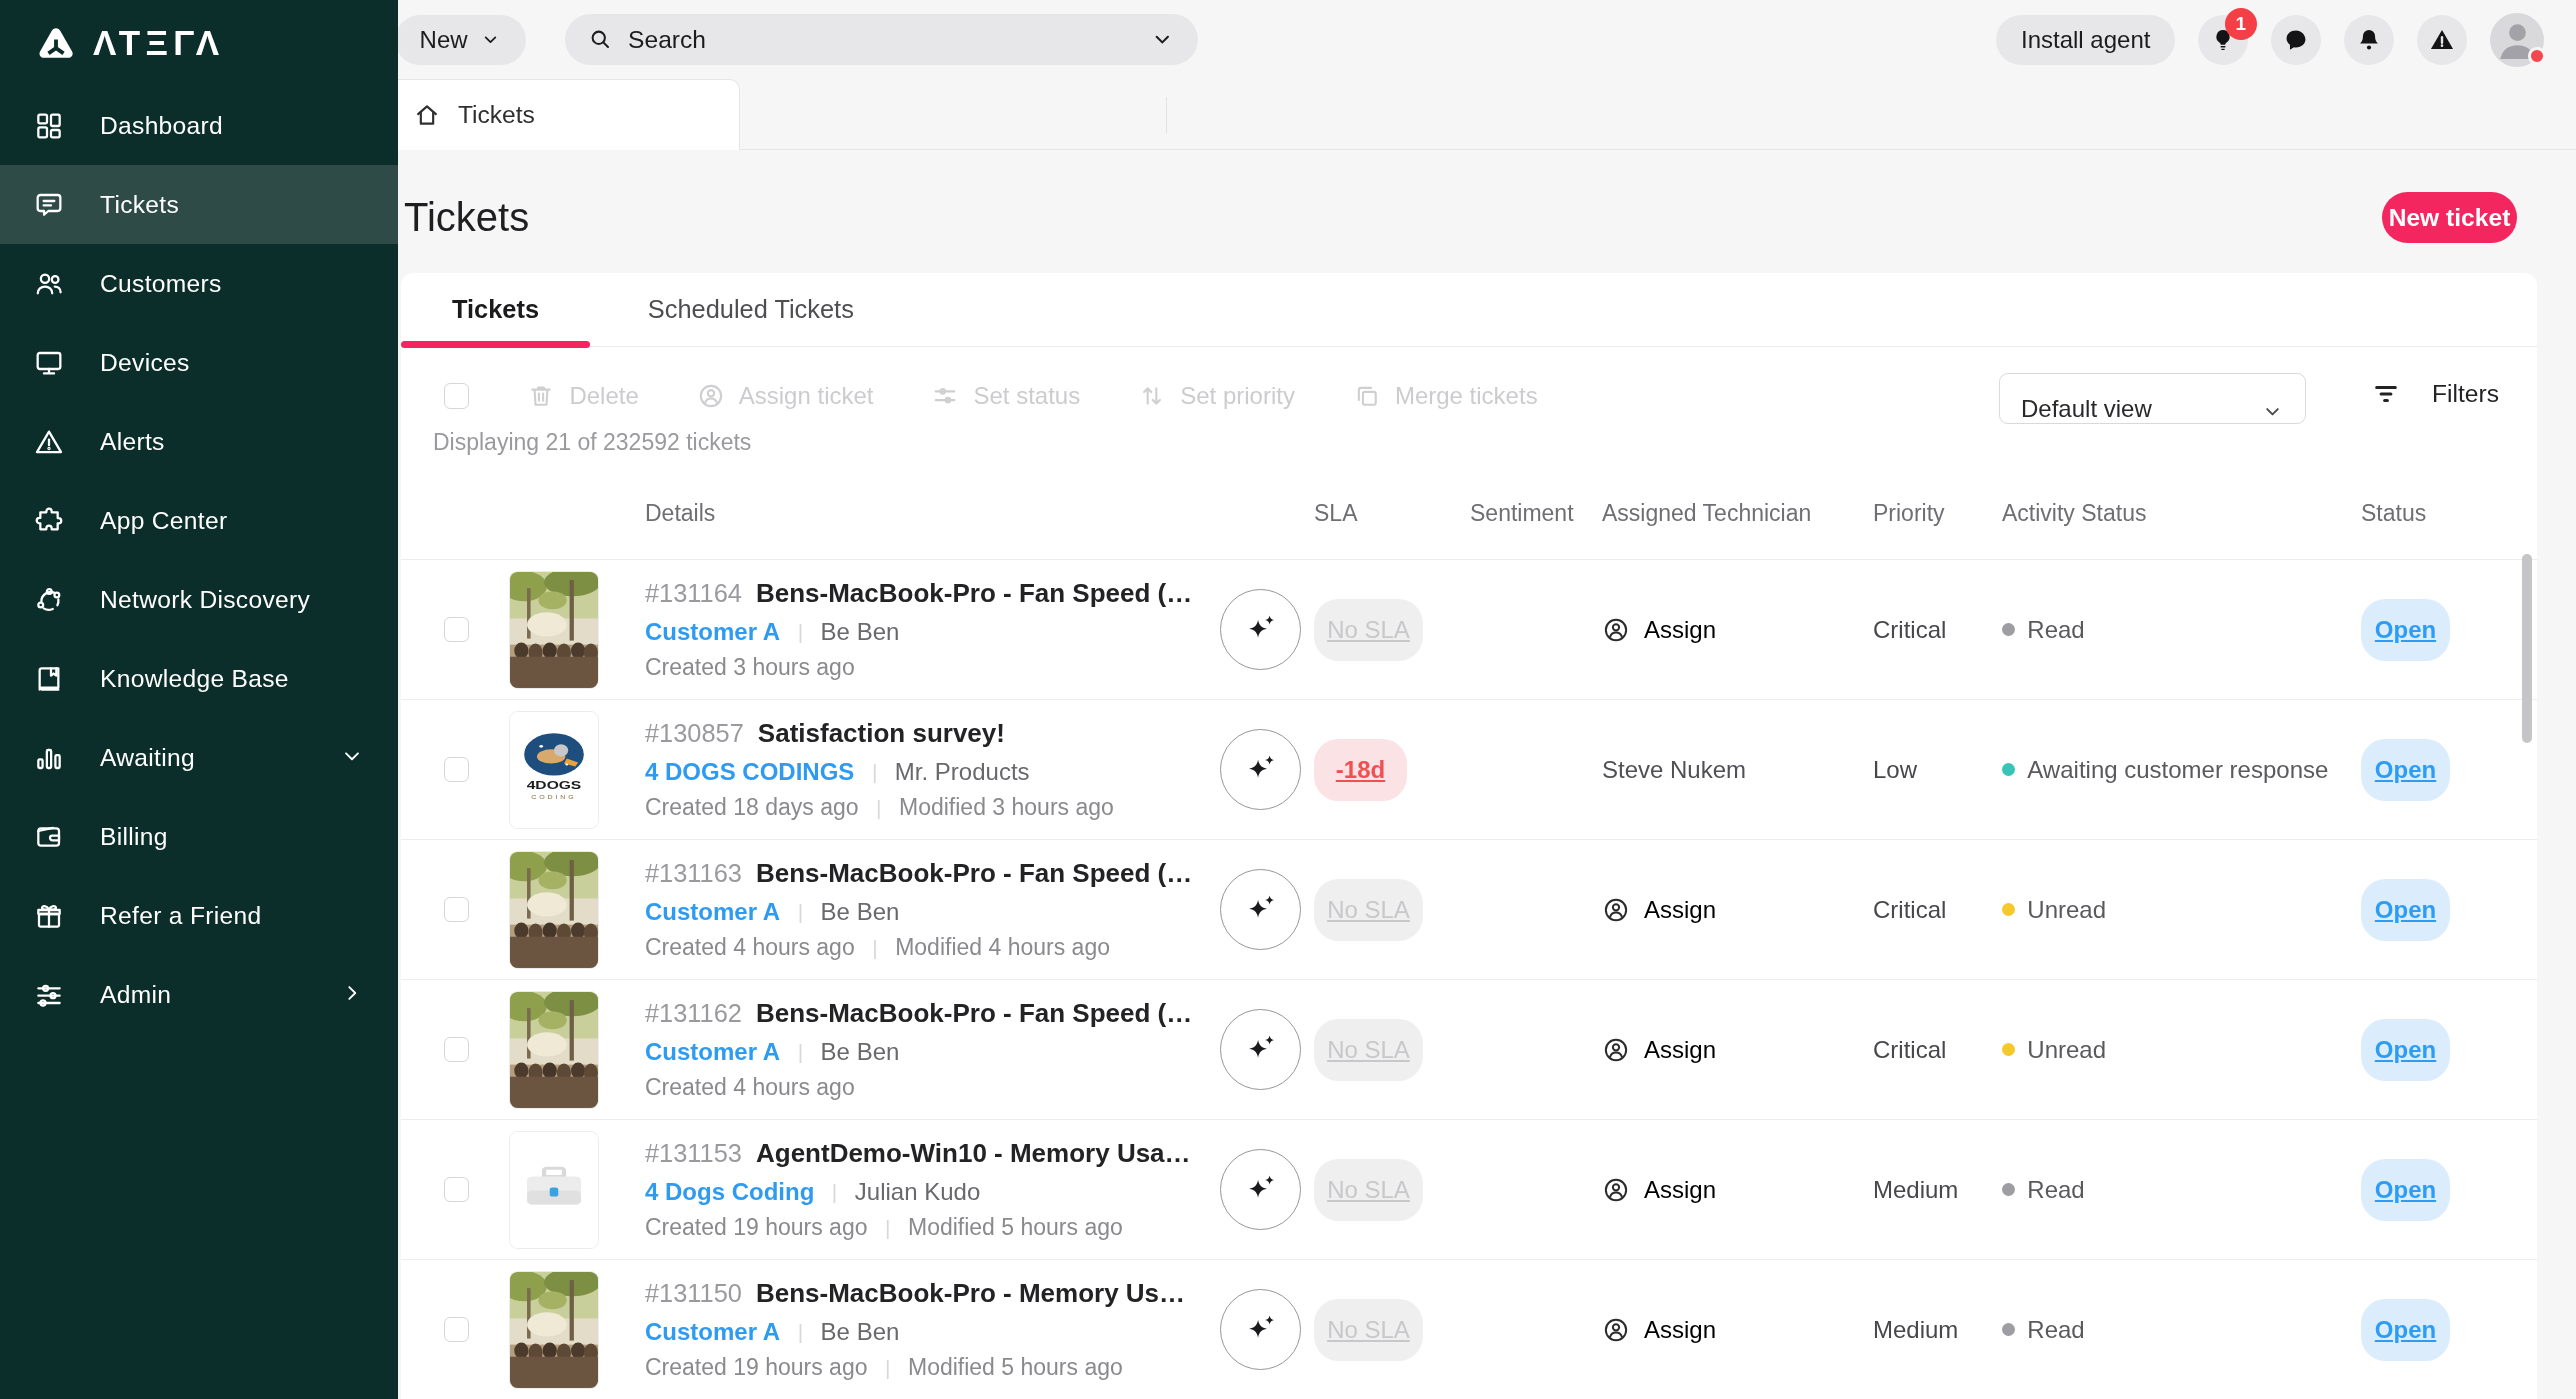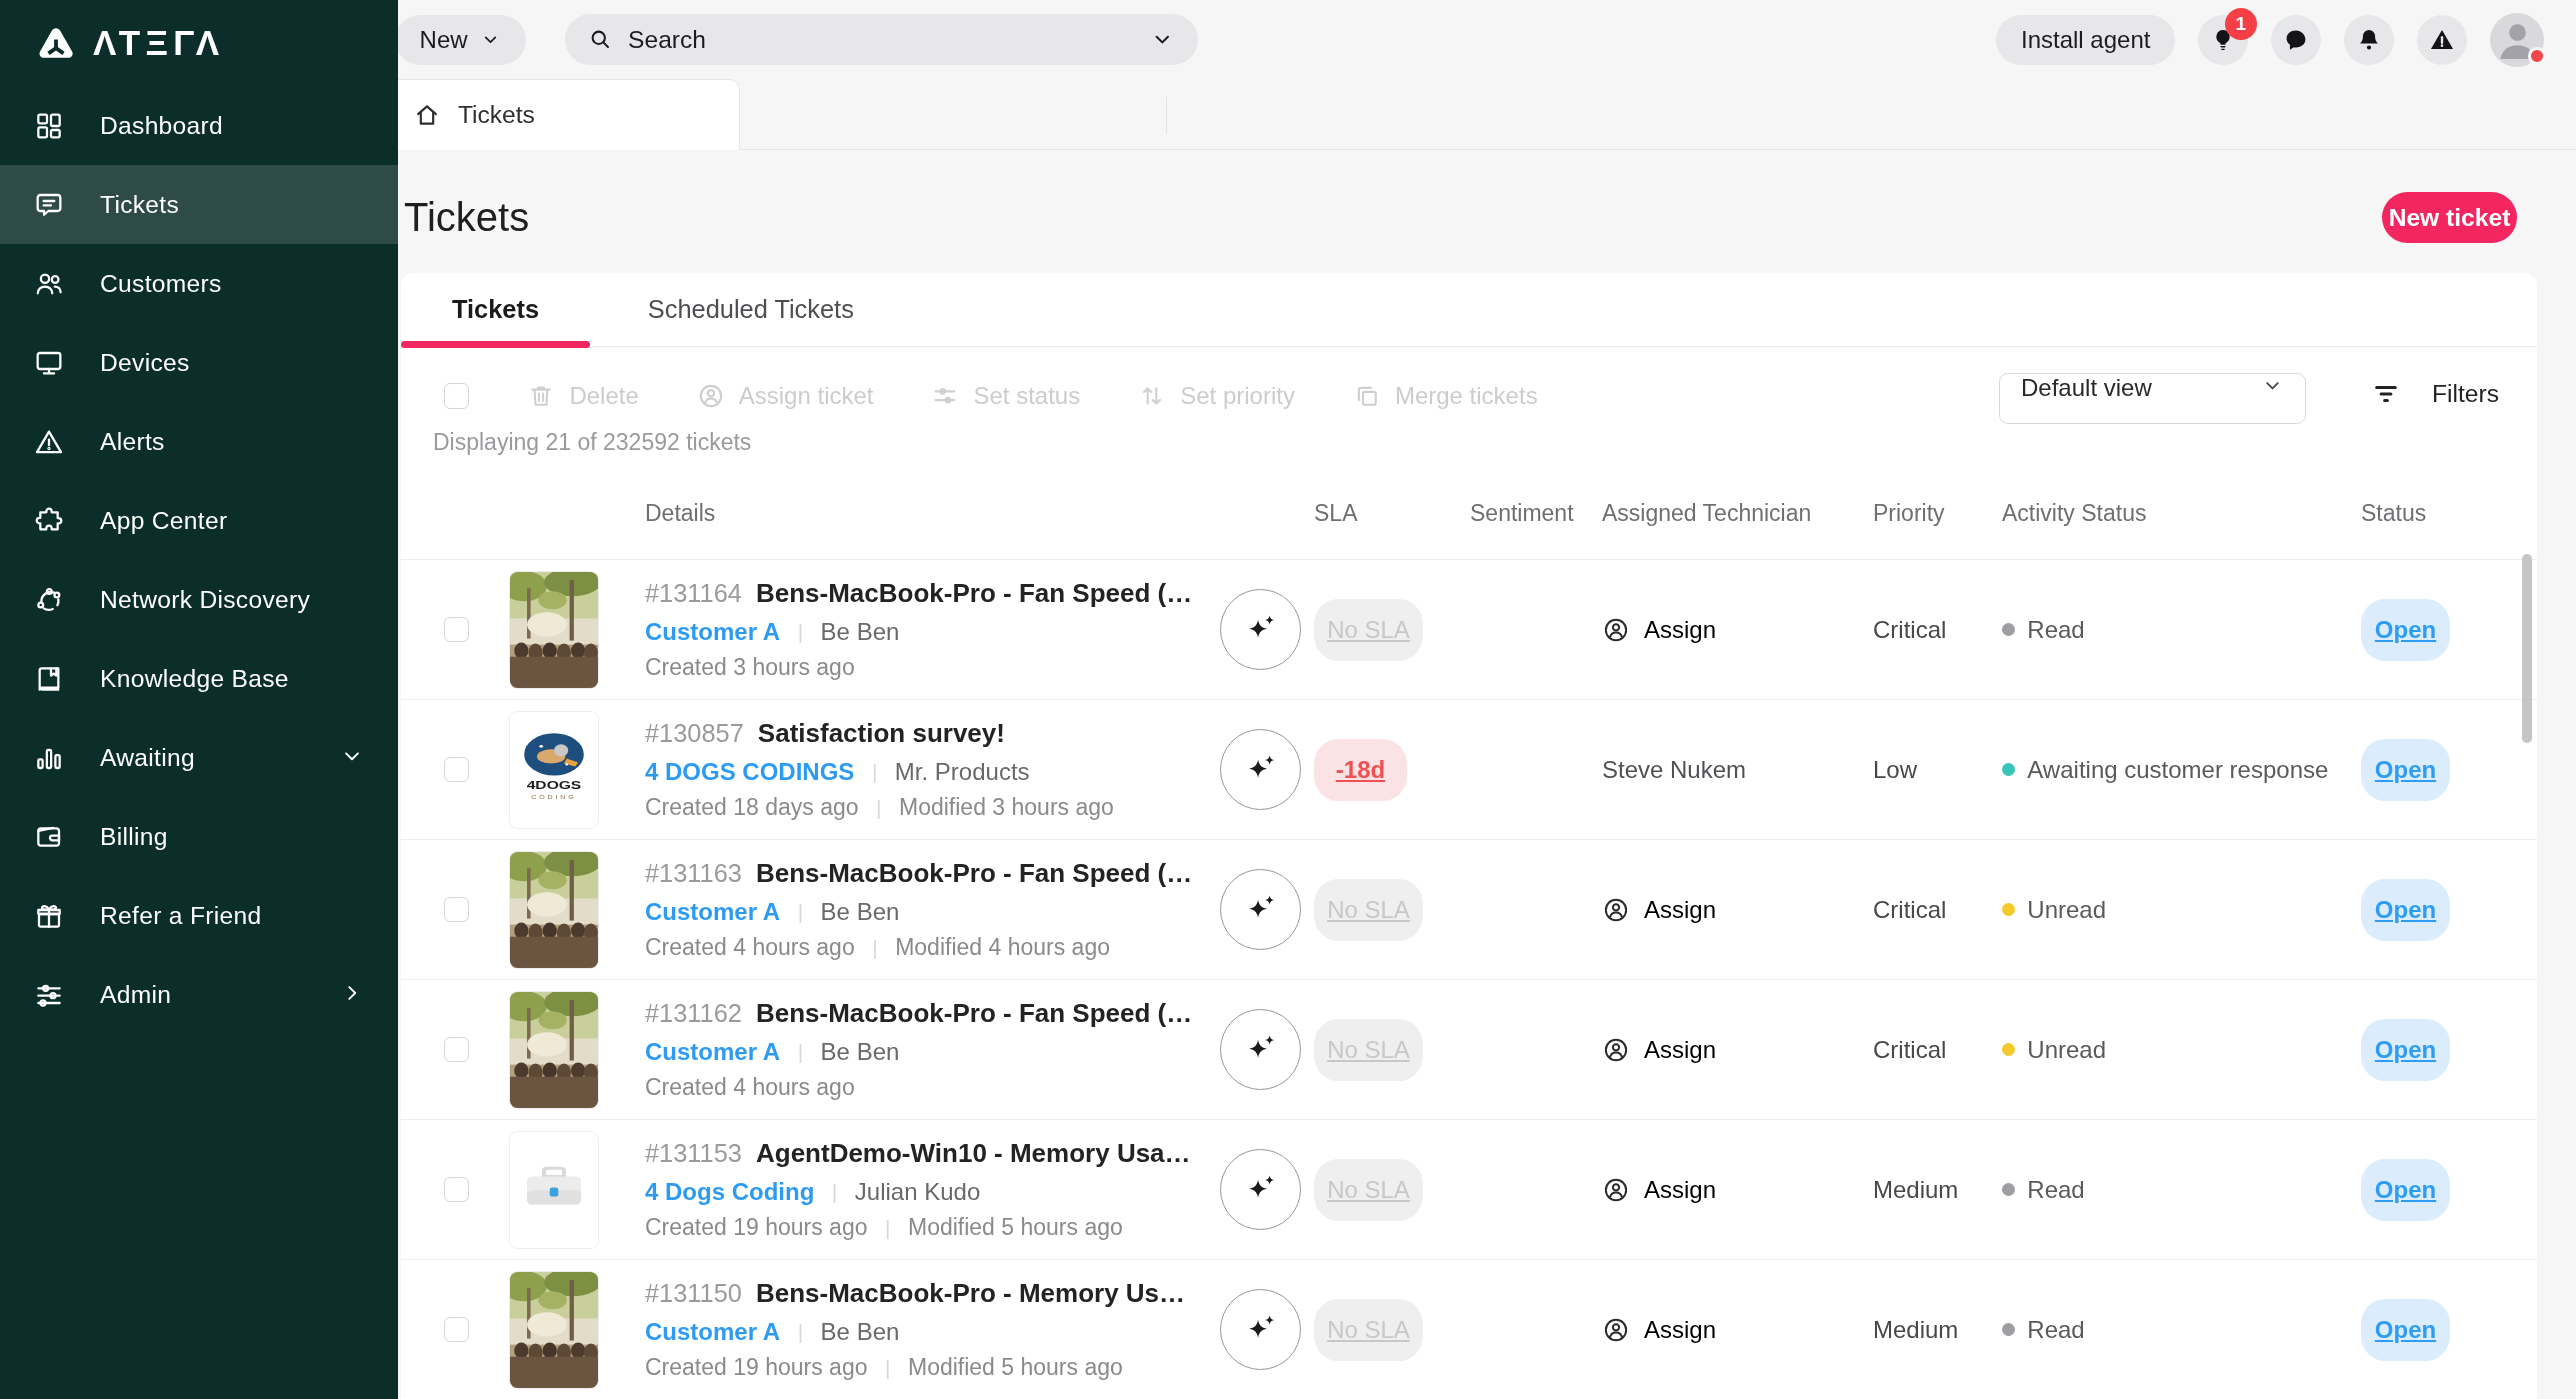--- a/index.html
+++ b/index.html
@@ -54,21 +54,21 @@
   .tab1 { width:189px; font-weight:700; color:#1b1b1d; }
   .tab2 { margin-left:49px; padding:0 8.8px; font-weight:500; color:#4e4e52; }
   .tab-underline { position:absolute; left:0; bottom:-1.8px; width:189px; height:7px; background:#f3265f; border-radius:3.5px; }
 
   
   .toolbar { position:absolute; left:0; top:95px; width:100%; height:56px; display:flex; align-items:center; padding-left:43px; }
   .cbx { width:25.4px; height:25.4px; border:1.8px solid #d6d6d9; border-radius:6.1px; background:#fff; cursor:pointer; flex:0 0 25.4px; }
   .tool { display:flex; align-items:center; gap:14px; margin-left:58px; color:#cccccf; font-size:24px; cursor:default; }
   .tool svg { width:28px; height:28px; stroke:#cfcfd2; fill:none; stroke-width:1.8; stroke-linecap:round; stroke-linejoin:round; }
   .summary { position:absolute; left:32px; top:156px; font-size:23px; color:#9a9a9e; }
-  .view-select { position:absolute; right:231px; top:5.3px; width:307px; height:51px; border:1.3px solid #d9d9db; border-radius:8.8px; background:#fff; display:flex; align-items:flex-start; padding:0 21px; font-size:24px; color:#29292c; cursor:pointer; }
+  .view-select { position:absolute; right:231px; top:5.3px; width:307px; height:51px; border:1.3px solid #d9d9db; border-radius:8.8px; background:#fff; display:flex; align-items:flex-end; padding:0 21px; font-size:24px; color:#29292c; cursor:pointer; }
   .view-select svg { margin-left:auto; width:23px; height:23px; stroke:#4a4a4e; fill:none; stroke-width:2; stroke-linecap:round; stroke-linejoin:round; }
   .filters { position:absolute; right:38px; top:12.3px; display:flex; align-items:flex-end; gap:32px; font-size:24.6px; font-weight:500; color:#232326; cursor:pointer; }
   .filters svg { width:28px; height:28px; stroke:#232326; fill:none; stroke-width:2.6; stroke-linecap:round; }
 
   
   .grid { display:grid; grid-template-columns:53px 148px 575px 94px 156px 132px 271px 129px 359px 175px; padding-left:43px; align-items:center; }
   .thead { position:absolute; left:0; top:210px; width:100%; height:61px; }
   .thead .h { font-size:23px; font-weight:500; color:#6f6f73; }
   .rows { position:absolute; left:0; top:286px; width:100%; }
   .trow { height:140px; border-top:0.9px solid #ededee; cursor:pointer; }

